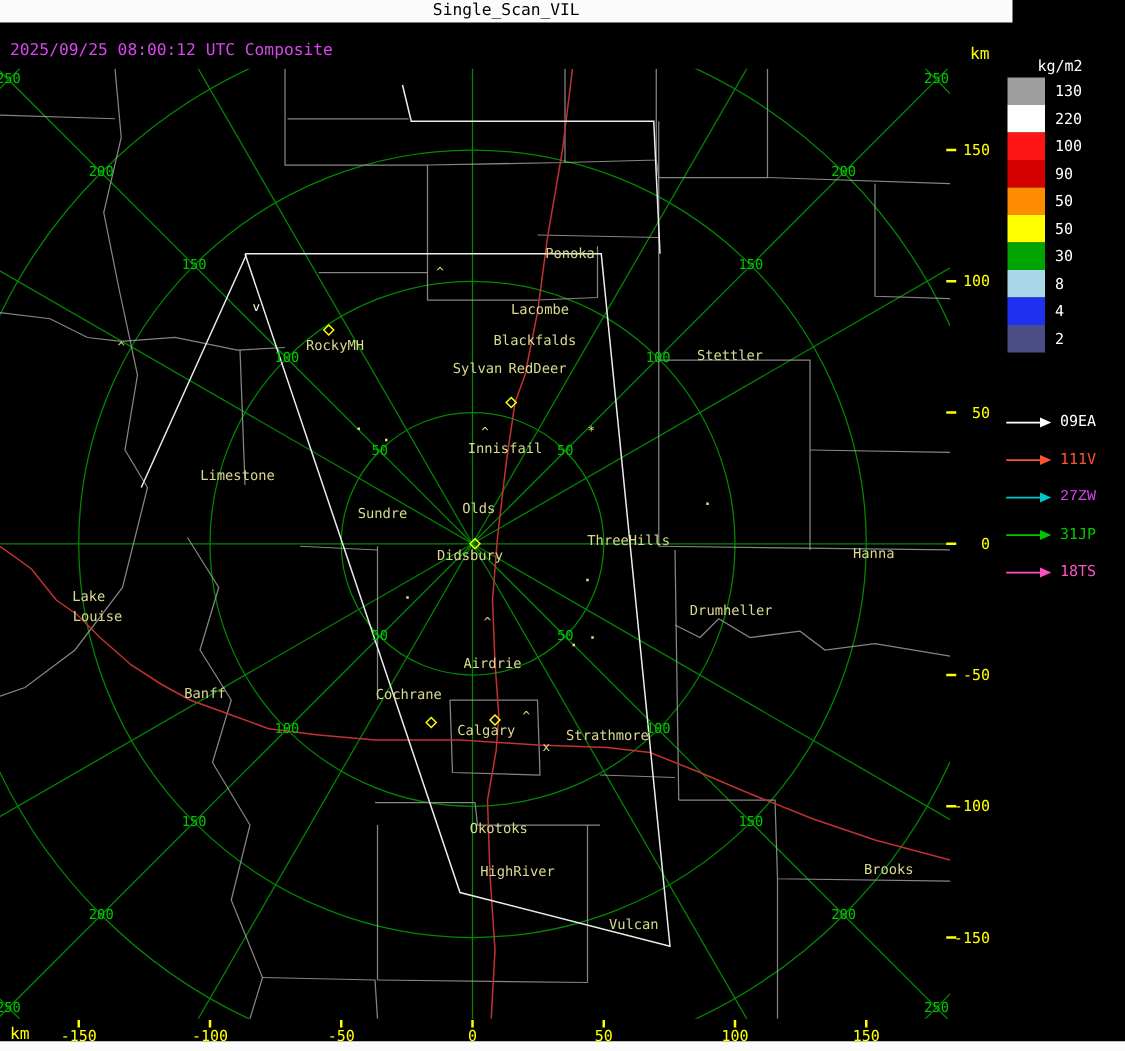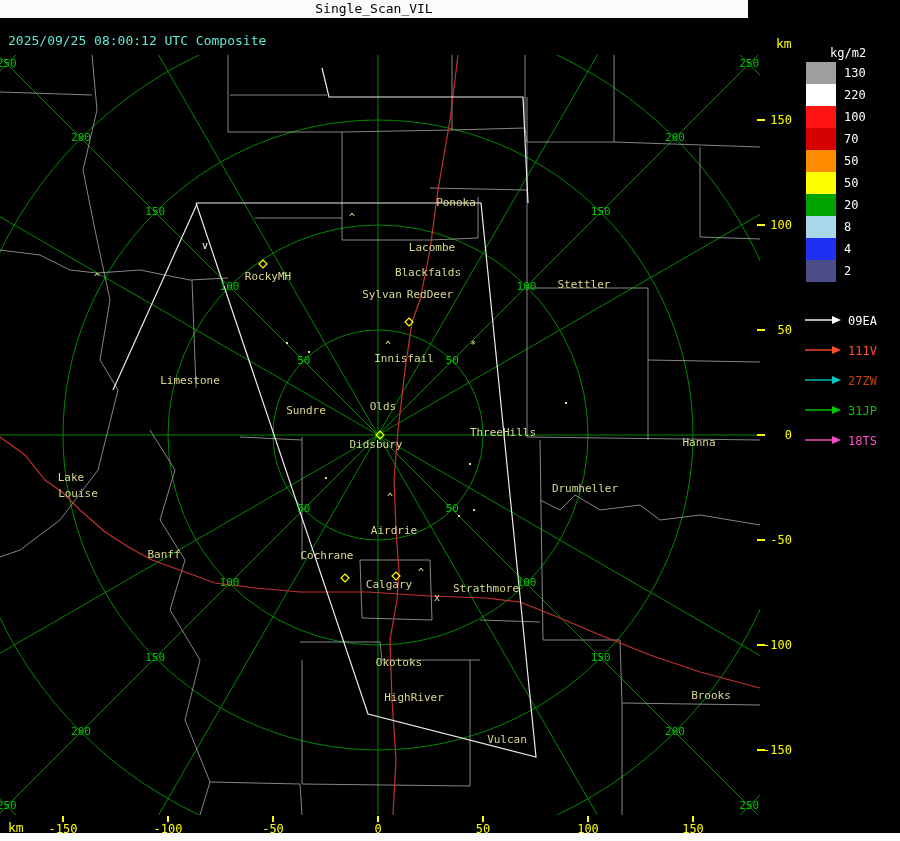--- a/index.html
+++ b/index.html
@@ -1,21 +1,21 @@
 <!DOCTYPE html>
 <html><head>
 <meta charset="utf-8">
 <style>
   *{margin:0;padding:0;box-sizing:border-box}
   html,body{width:900px;height:841px;background:#000;overflow:hidden;
     font-family:"DejaVu Sans Mono",monospace}
   #app{position:absolute;left:0;top:0;width:900px;height:841px;background:#000}
-  #titlebar{position:absolute;left:0;top:0;width:748px;height:18px;background:#fbfbfb;
+  #titlebar{position:absolute;left:0;top:0;width:810px;height:18px;background:#fbfbfb;
     color:#000;font-size:13px;line-height:18px;text-align:center}
-  #timestamp{position:absolute;left:8px;top:33px;color:#5eead4;font-size:13px;white-space:pre}
+  #timestamp{position:absolute;left:8px;top:33px;color:#d946ef;font-size:13px;white-space:pre}
   #yunit{position:absolute;left:776px;top:36px;color:#ffff00;font-size:13px}
   #xunit{position:absolute;left:8px;top:820px;color:#ffff00;font-size:13px}
   #map-svg{position:absolute;left:0;top:55px;background:#000}
   .ring{stroke:#008a00;stroke-width:1;fill:none}
   .rlabel{fill:#00c400;font-size:11px;text-anchor:middle}
   .county{stroke:#9c9c9c;stroke-width:1;fill:none;opacity:.85}
   .hwy{stroke:#c23232;stroke-width:1.2;fill:none}
   .scan{stroke:#ececec;stroke-width:1.2;fill:none}
   .town{fill:#d8d890;font-size:11px;text-anchor:middle}
   .dia{stroke:#ffff00;fill:none;stroke-width:1.2}
@@ -25,21 +25,21 @@
   .ytick{position:absolute;width:8px;height:2px;background:#ffff00}
   .ylab{position:absolute;width:40px;text-align:right;color:#ffff00;font-size:12px;height:14px;line-height:14px}
   .xtick{position:absolute;width:2px;height:6px;background:#ffff00}
   .xlab{position:absolute;width:44px;text-align:center;color:#ffff00;font-size:12px}
   #cs-unit{position:absolute;left:830px;top:46px;color:#ffffff;font-size:12px}
   #color-scale{position:absolute;left:806px;top:62px}
   .cs-row{display:flex;height:22px}
   .cs-swatch{width:30px;height:22px}
   .cs-val{color:#ffffff;font-size:12px;line-height:22px;margin-left:8px}
   #site-legend{position:absolute;left:804px;top:314px}
-  .sl-row{display:flex;align-items:flex-start;height:30px}
+  .sl-row{display:flex;align-items:flex-end;height:30px}
   .sl-id{font-size:12px;margin-left:6px}
   #bottombar{position:absolute;left:0;top:833px;width:900px;height:8px;background:#fbfbfb}
 </style>
 </head>
 <body>
 
 <div id="app">
   <div id="titlebar">
     <span>Single_Scan_VIL</span>
   </div>
@@ -215,33 +215,33 @@
       <div class="cs-row">
         <div class="cs-swatch" style="background: rgb(255, 255, 255);"></div>
         <div class="cs-val">220</div>
       </div>
       <div class="cs-row">
         <div class="cs-swatch" style="background: rgb(255, 20, 20);"></div>
         <div class="cs-val">100</div>
       </div>
       <div class="cs-row">
         <div class="cs-swatch" style="background: rgb(212, 0, 0);"></div>
-        <div class="cs-val">70</div>
+        <div class="cs-val">90</div>
       </div>
       <div class="cs-row">
         <div class="cs-swatch" style="background: rgb(255, 140, 0);"></div>
         <div class="cs-val">50</div>
       </div>
       <div class="cs-row">
         <div class="cs-swatch" style="background: rgb(255, 255, 0);"></div>
         <div class="cs-val">50</div>
       </div>
       <div class="cs-row">
         <div class="cs-swatch" style="background: rgb(0, 164, 0);"></div>
-        <div class="cs-val">20</div>
+        <div class="cs-val">30</div>
       </div>
       <div class="cs-row">
         <div class="cs-swatch" style="background: rgb(168, 216, 234);"></div>
         <div class="cs-val">8</div>
       </div>
       <div class="cs-row">
         <div class="cs-swatch" style="background: rgb(32, 48, 240);"></div>
         <div class="cs-val">4</div>
       </div>
       <div class="cs-row">
@@ -262,21 +262,21 @@
           <line x1="1" y1="6" x2="28" y2="6" stroke="#ff5030" stroke-width="1.4"></line>
           <polygon points="28,2 37,6 28,10" fill="#ff5030"></polygon>
         </svg>
         <span class="sl-id" style="color: rgb(255, 80, 48);">111V</span>
       </div>
       <div class="sl-row">
         <svg width="38" height="12">
           <line x1="1" y1="6" x2="28" y2="6" stroke="#00c8c8" stroke-width="1.4"></line>
           <polygon points="28,2 37,6 28,10" fill="#00c8c8"></polygon>
         </svg>
-        <span class="sl-id" style="color: #c2410c;">27ZW</span>
+        <span class="sl-id" style="color: #d946ef; font-family: Liberation Mono, monospace;">27ZW</span>
       </div>
       <div class="sl-row">
         <svg width="38" height="12">
           <line x1="1" y1="6" x2="28" y2="6" stroke="#00c800" stroke-width="1.4"></line>
           <polygon points="28,2 37,6 28,10" fill="#00c800"></polygon>
         </svg>
         <span class="sl-id" style="color: rgb(0, 200, 0);">31JP</span>
       </div>
       <div class="sl-row">
         <svg width="38" height="12">

